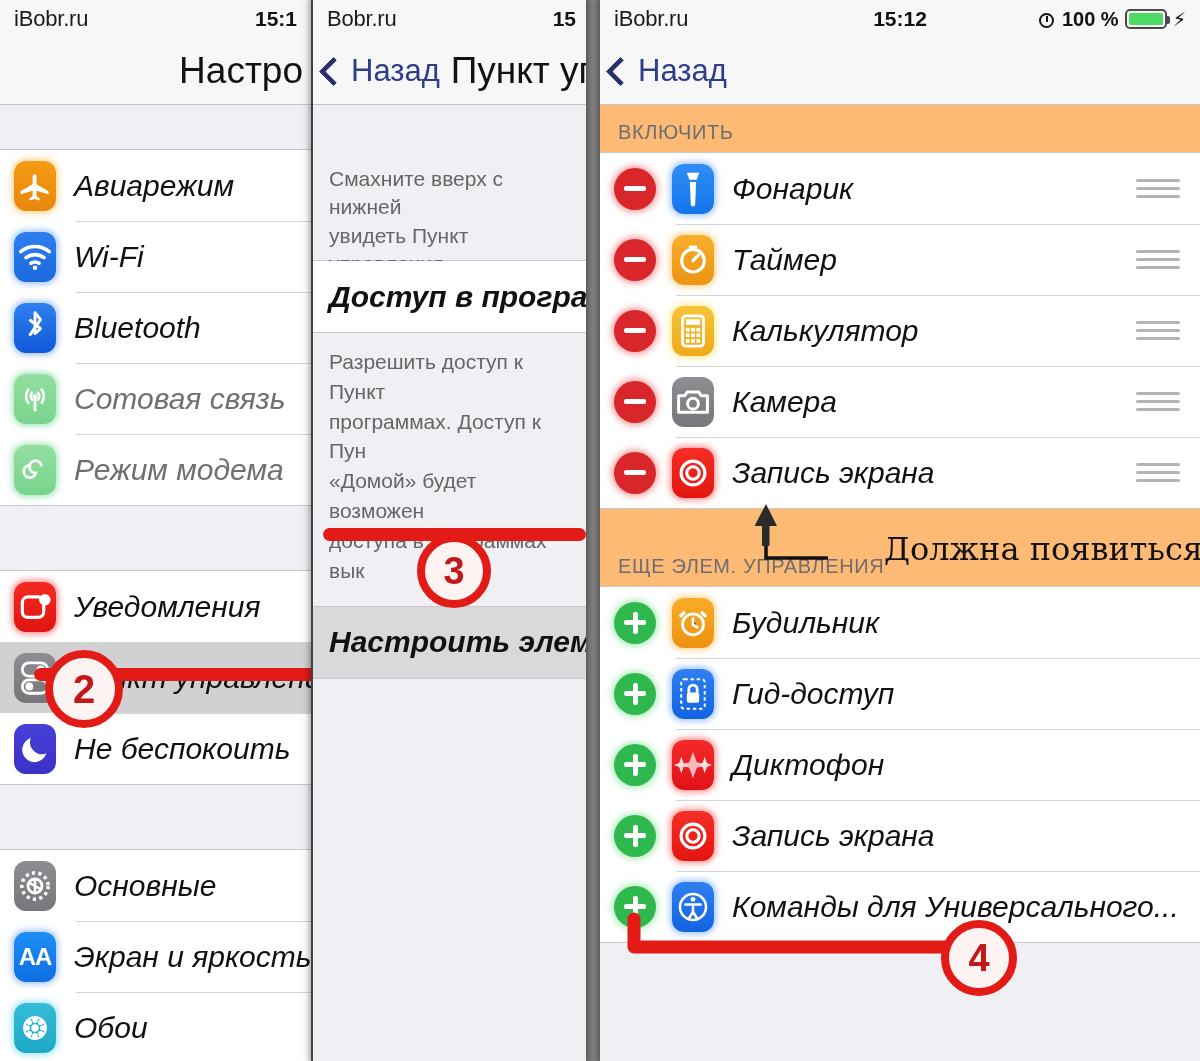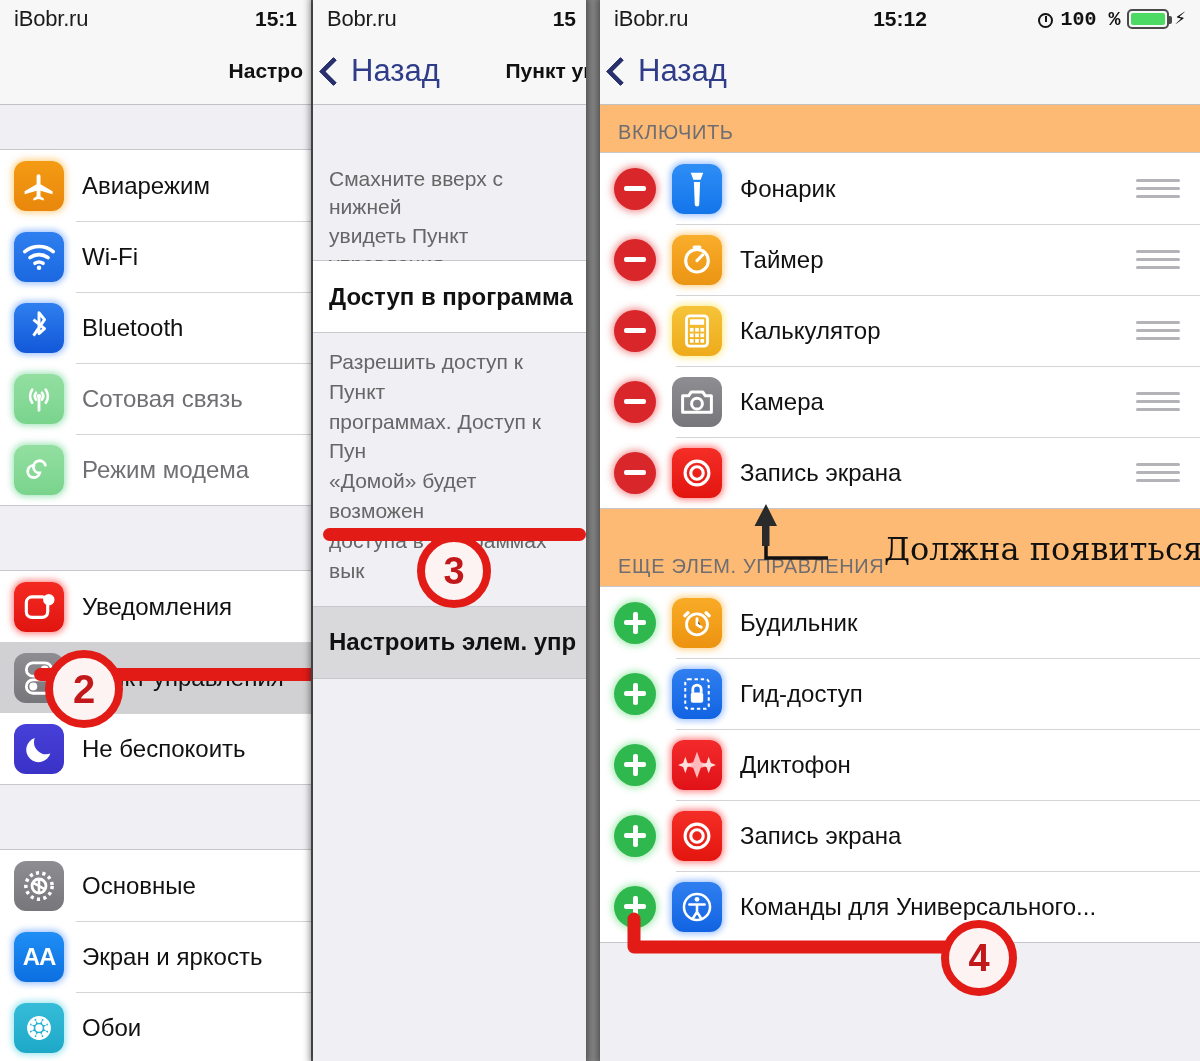--- a/index.html
+++ b/index.html
@@ -21,59 +21,59 @@
   .screen{position:absolute;inset:0;background:#efeff4;overflow:hidden;}
 
   
   .statusbar{height:38px;background:#f7f7f7;display:flex;align-items:center;
              padding:0 14px;box-sizing:border-box;position:relative;}
   .sb-left{font-size:22px;color:#1b1b1b;letter-spacing:-.2px;white-space:nowrap;}
   .sb-time{position:absolute;left:0;right:0;text-align:center;font-size:21px;
            font-weight:bold;color:#111;pointer-events:none;}
   #panel1 .sb-time{left:auto;right:14px;text-align:right;width:auto;}
   #panel2 .sb-time{left:auto;right:10px;text-align:left;width:auto;}
-  .sb-right{margin-left:auto;display:flex;align-items:center;gap:6px;z-index:2;font-family:Liberation Mono, monospace;}
+  .sb-right{margin-left:auto;display:flex;align-items:center;gap:6px;z-index:2;}
   .alarm-ico{width:18px;height:18px;position:relative;flex:0 0 auto;}
   .alarm-ico::before{content:"";position:absolute;left:1px;top:3px;width:15px;height:15px;
      border:2.5px solid #151515;border-radius:50%;box-sizing:border-box;}
   .alarm-ico::after{content:"";position:absolute;left:8px;top:6px;width:2px;height:6px;background:#151515;}
   .pct{font-size:20px;color:#111;font-weight:600;}
   .batt{width:42px;height:20px;border:2px solid #4a4a4a;border-radius:5px;
         position:relative;box-sizing:border-box;padding:2px;}
   .batt::after{content:"";position:absolute;right:-5px;top:5px;width:3px;height:8px;
         background:#4a4a4a;border-radius:0 2px 2px 0;}
   .batt i{display:block;height:100%;background:#4cd964;border-radius:2px;}
   .bolt{font-size:19px;color:#111;line-height:1;}
 
   
   .navbar{height:67px;background:#f7f7f7;border-bottom:1px solid #c3c3c5;
           display:flex;align-items:center;position:relative;box-sizing:border-box;}
   .nav-back{display:flex;align-items:center;gap:7px;padding-left:10px;z-index:2;}
   .chev{width:16px;height:16px;border-left:5px solid #28316e;border-bottom:5px solid #28316e;
         transform:rotate(45deg);border-radius:2px;}
   .nav-back span{font-size:31px;color:#2f3c89;}
-  .nav-title{position:absolute;left:0;right:0;text-align:center;font-size:21px;
-             font-weight:bold;color:#111;pointer-events:none;white-space:nowrap;}
+  .nav-title{position:absolute;left:0;right:0;text-align:center;font-size:37px;
+             font-weight:normal;color:#111;pointer-events:none;white-space:nowrap;}
   #panel1 .nav-title{left:auto;right:8px;text-align:right;}
   #panel2 .nav-title{left:auto;right:-6px;text-align:right;}
 
   
   .gap{background:#efeff4;}
   .sec-header{background:#fdba74;color:#6d6d72;font-size:20px;letter-spacing:.6px;
               padding:16px 0 8px 18px;box-sizing:border-box;text-transform:uppercase;}
   .group{background:#fff;border-top:1px solid #c8c7cc;border-bottom:1px solid #c8c7cc;}
   .row{display:flex;align-items:center;height:71px;background:#fff;position:relative;
        box-sizing:border-box;padding-left:14px;}
   .row + .row::before{content:"";position:absolute;left:76px;right:0;top:0;height:1px;background:#d4d4d6;}
   .row.sel{background:#d1d1d3;}
-  .row-label{font-size:24px;color:#111;white-space:nowrap;overflow:visible;}
+  .row-label{font-size:30px;color:#111;white-space:nowrap;overflow:visible;font-style:italic;}
   .row-label.dim{color:#6f6f74;}
 
   
-  .app{width:50px;height:50px;border-radius:12px;flex:0 0 auto;margin-right:18px;
+  .app{width:42px;height:50px;border-radius:12px;flex:0 0 auto;margin-right:18px;
        position:relative;display:flex;align-items:center;justify-content:center;
        box-shadow:0 0 5px rgba(255,0,0,0);}
   .app svg{display:block;}
   .glow-r{box-shadow:0 0 6px 2px rgba(255,40,40,.55);}
   .glow-b{box-shadow:0 0 6px 2px rgba(40,120,255,.45);}
   .glow-g{box-shadow:0 0 6px 2px rgba(60,200,110,.45);}
   .glow-o{box-shadow:0 0 6px 2px rgba(255,170,30,.5);}
   .glow-y{box-shadow:0 0 6px 2px rgba(255,220,40,.5);}
   .glow-t{box-shadow:0 0 6px 2px rgba(40,200,220,.45);}
 

